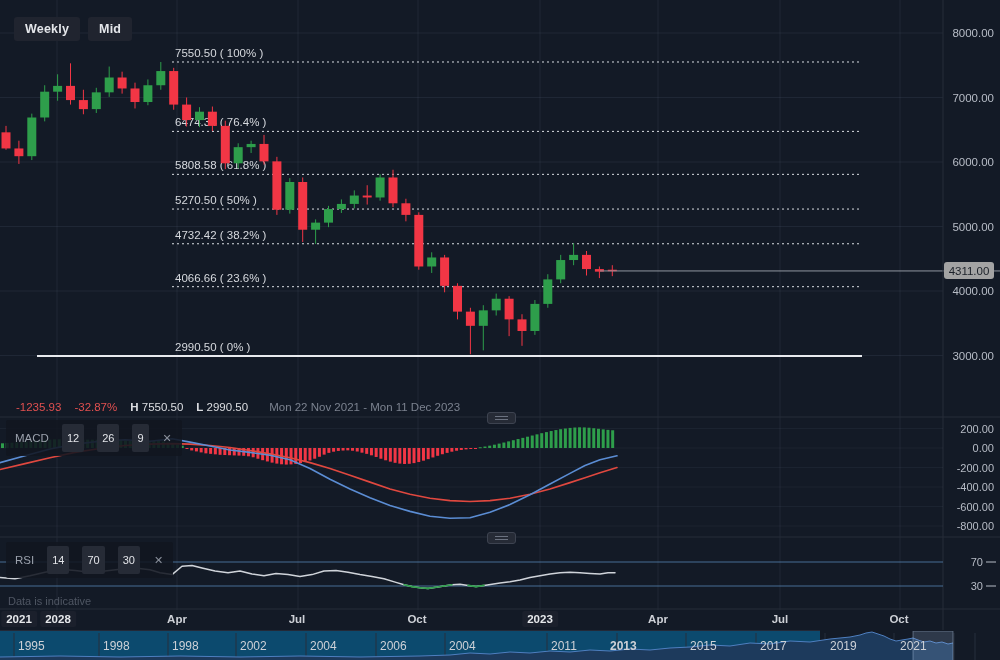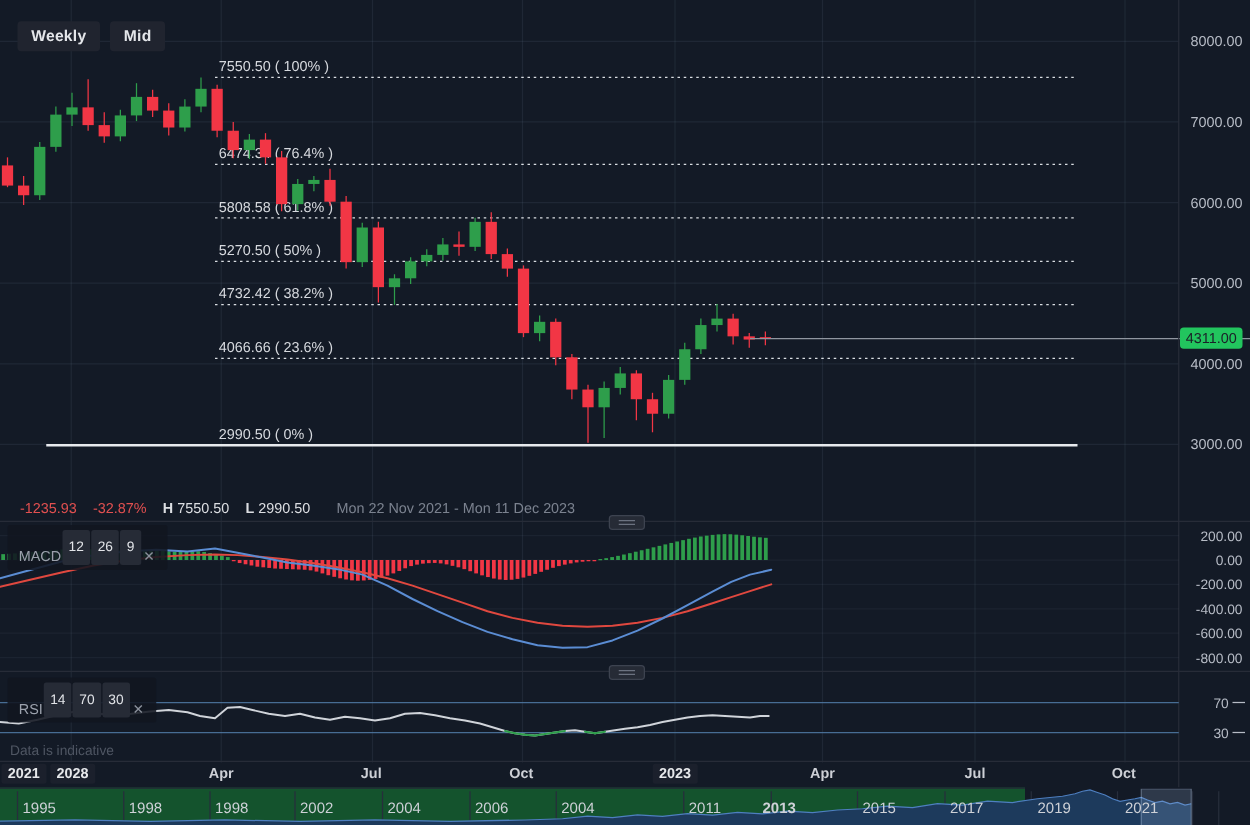--- a/index.html
+++ b/index.html
@@ -11,43 +11,43 @@
   svg{position:absolute;left:0;top:0;display:block;}
   .overlay{position:absolute;z-index:5;}
   
   #toolbar{left:14px;top:17px;display:flex;gap:8px;}
   .tool-btn{background:#20242f;color:#e4e6ea;font-size:12.5px;font-weight:bold;
             padding:5px 11px;border-radius:3px;cursor:pointer;letter-spacing:.2px;}
   
   #status-line{left:16px;top:401px;display:flex;gap:13px;font-size:11.5px;align-items:baseline;white-space:nowrap;}
   .neg{color:#e25050;} .hl{color:#dcdee2;} .rangetxt{color:#7b828f;margin-left:8px;}
   
-  .legend{display:flex;align-items:flex-end;gap:1px;background:rgba(17,22,32,0.88);
+  .legend{display:flex;align-items:center;gap:13px;background:rgba(17,22,32,0.88);
           padding:4px 9px;border-radius:2px;font-size:11.5px;color:var(--dim);}
   #macd-legend{left:6px;top:420px;}
   #rsi-legend{left:6px;top:542px;}
   .chip{background:#262b36;color:#e2e4e8;padding:8px 5px;border-radius:2px;font-size:11px;}
   .legend .close{color:#8b919c;font-size:11px;cursor:pointer;padding:0 1px;}
   
   #note{left:8px;top:595px;font-size:11px;color:var(--dimmer);}
   
-  #price-badge{left:944px;top:262px;width:50px;height:17px;background:#22c55e;color:#1b2028;
+  #price-badge{left:944px;top:262px;width:50px;height:17px;background:#a3a3a3;color:#1b2028;
                border-radius:3px;font-size:11.5px;display:flex;align-items:center;justify-content:center;z-index:6;}
   
   .pane-handle{position:absolute;left:487px;width:27px;height:10px;background:#262b36;
                border:1px solid #3d4350;border-radius:3px;z-index:6;display:flex;
                flex-direction:column;justify-content:center;gap:2px;align-items:center;cursor:row-resize;}
   .pane-handle i{display:block;width:13px;height:1px;background:#6b7280;}
   
   #timeline{left:0;top:609px;width:1000px;height:21px;}
   .tl-label{position:absolute;top:2px;transform:translateX(-50%);font-size:11.5px;font-weight:bold;
             color:#cdd0d6;padding:2px 5px;white-space:nowrap;}
   .tl-label.boxed{background:#1b202c;border-radius:2px;color:#e6e8eb;}
   
-  #navigator{left:0;top:630px;width:820px;height:30px;background:#14532d;border-top:1px solid #232937;}
+  #navigator{left:0;top:630px;width:820px;height:30px;background:#0c4a6e;border-top:1px solid #232937;}
   .nav-year{position:absolute;top:8px;font-size:12px;color:#ced1d7;z-index:4;}
 </style>
 </head>
 <body>
 
 <div class="app">
 
   <svg id="chart-svg" width="1000" height="630">
       <g>
         <line x1="57" y1="0" x2="57" y2="610" stroke="rgba(140,160,190,0.10)" stroke-width="1"></line>

